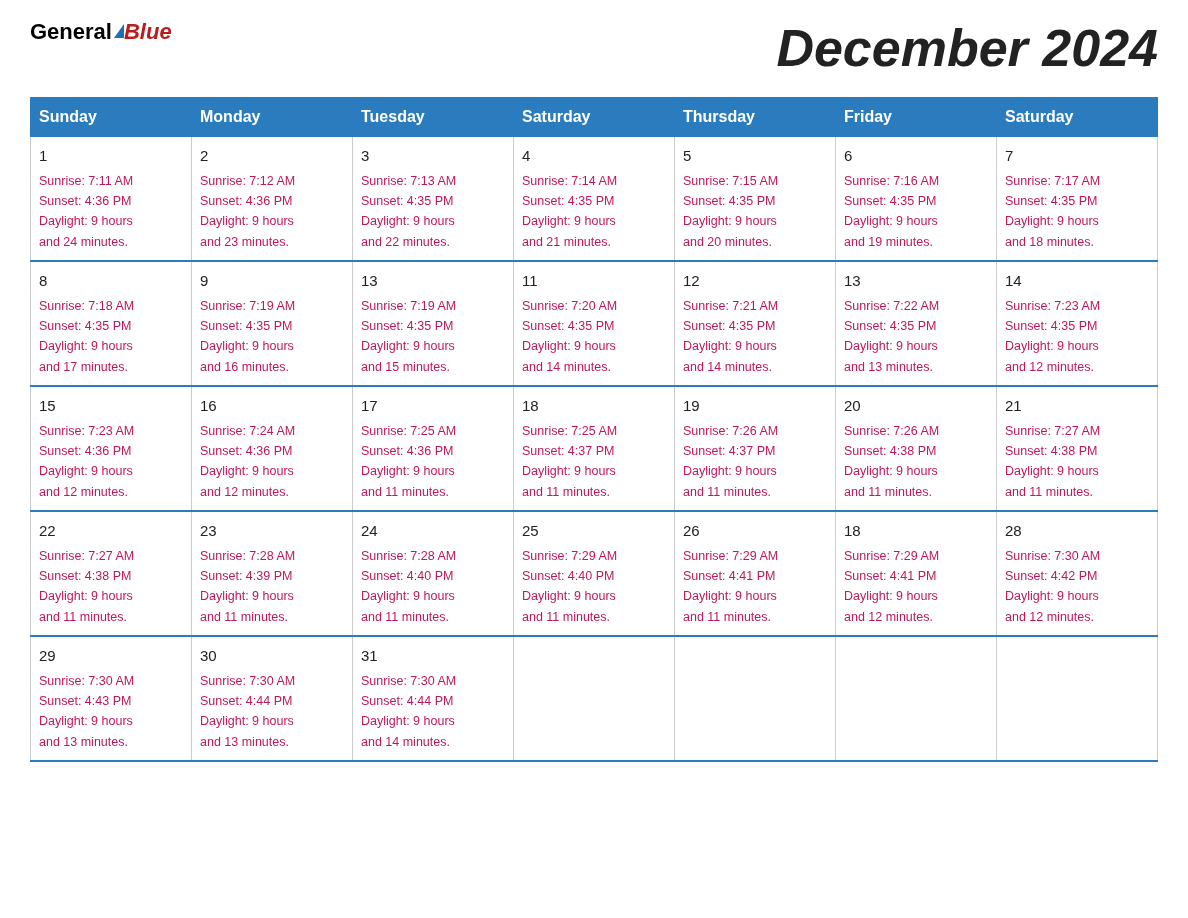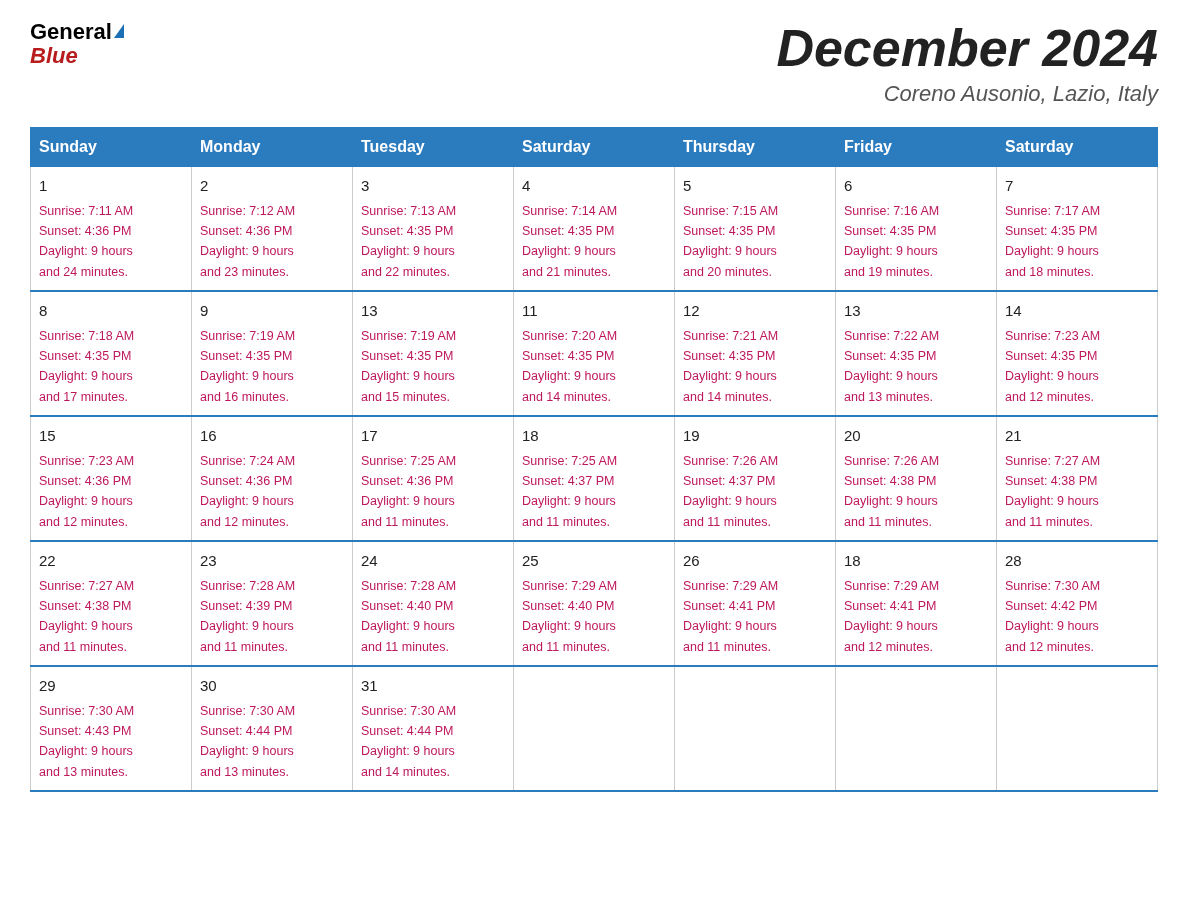--- a/index.html
+++ b/index.html
@@ -11,21 +11,21 @@
       padding: 20px 30px;
     }
     .header {
       display: flex;
       justify-content: space-between;
       align-items: flex-start;
       margin-bottom: 20px;
     }
     .logo {
       display: flex;
-      flex-direction: column;
+      flex-direction: row;
       font-size: 22px;
       font-weight: bold;
       line-height: 1.1;
       justify-content: center;
     }
     .logo-blue {
       color: #b91c1c;
       font-style: italic;
     }
     .logo-triangle {
@@ -102,21 +102,20 @@
 
 <div class="header">
   <div class="logo">
     <div>
       <span>General</span><span class="logo-triangle"></span>
     </div>
     <div class="logo-blue">Blue</div>
   </div>
   <div class="title-block">
     <div class="month-title">December 2024</div>
-    <div class="location-title">Coreno Ausonio, Lazio, Italy</div>
   </div>
 </div>
 
 <table>
   <thead>
     <tr>
       <th>Sunday</th>
       <th>Monday</th>
       <th>Tuesday</th>
       <th>Saturday</th>

